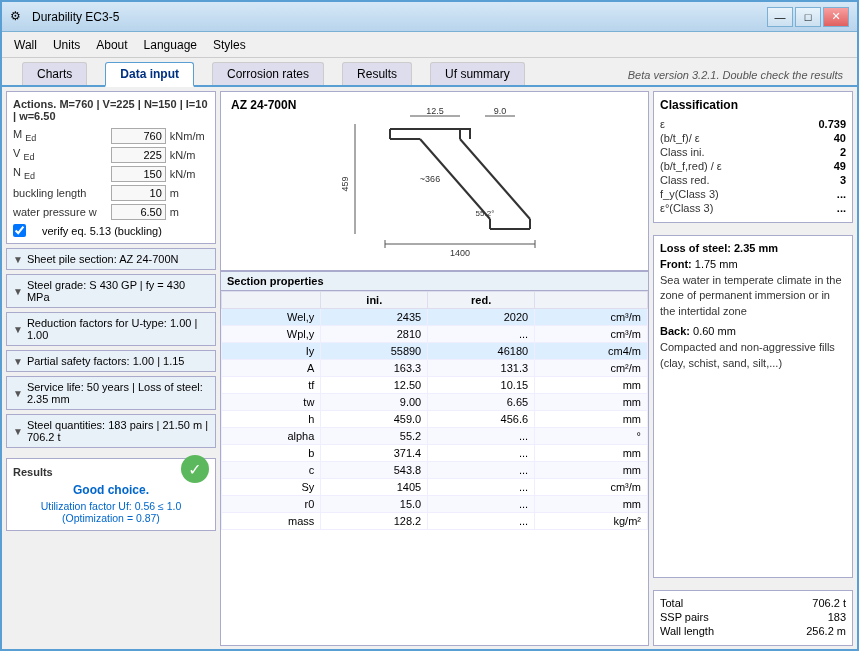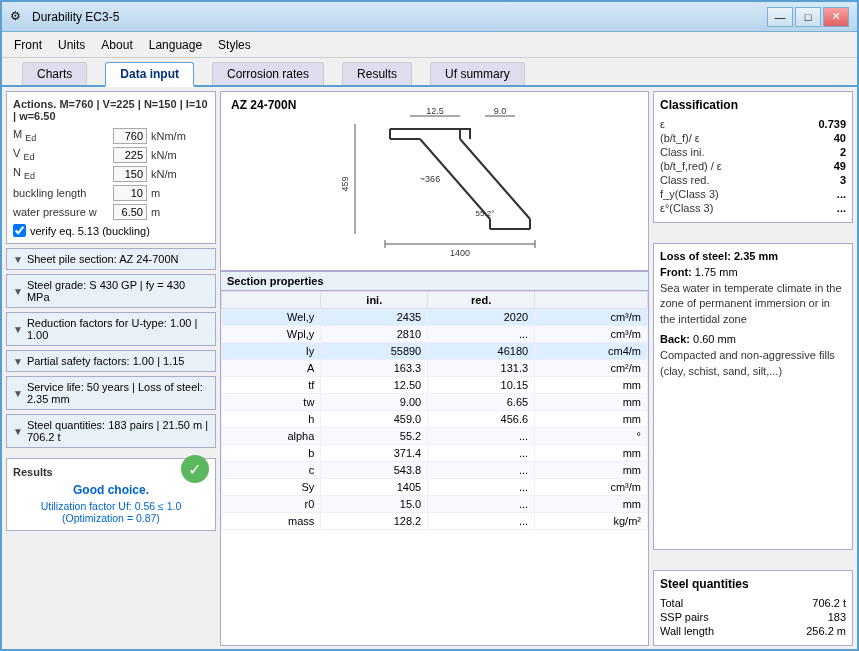--- a/index.html
+++ b/index.html
@@ -107,37 +107,37 @@
       align-items: center;
       margin-bottom: 3px;
     }
     .input-label {
       font-size: 11px;
       color: #333;
       width: 100px;
     }
     .input-label sub { font-size: 9px; }
     .input-value {
-      width: 34px;
+      width: 55px;
       text-align: right;
       border: 1px solid #aaa;
       background: #f8f8f8;
       padding: 1px 3px;
       font-size: 11px;
     }
     .input-unit {
       font-size: 11px;
       color: #333;
       margin-left: 4px;
       width: 40px;
     }
     .checkbox-row {
       display: flex;
       align-items: center;
-      gap: 4px;
+      gap: 16px;
       margin-top: 4px;
       font-size: 11px;
     }
     
     
     .collapsible {
       background: #e8f0f8;
       border: 1px solid #aac;
       padding: 4px 6px;
       font-size: 11px;
@@ -222,21 +222,21 @@
     }
     .props-table td:first-child { text-align: right; }
     .props-table tr:nth-child(even) { background: #f8f8ff; }
     .props-table tr.highlighted { background: #ddeeff; }
     
     
     .right-panel {
       width: 200px;
       display: flex;
       flex-direction: column;
-      gap: 20px;
+      gap: 12px;
     }
     
     .classification-box {
       background: white;
       border: 1px solid #aac;
       padding: 6px;
     }
     .class-title { font-size: 12px; font-weight: bold; margin-bottom: 6px; }
     .class-row {
       display: flex;
@@ -289,33 +289,34 @@
     <span class="title-bar-icon">⚙</span>
     <span class="title-bar-text">Durability EC3-5</span>
     <div class="title-bar-buttons">
       <button class="title-bar-btn">—</button>
       <button class="title-bar-btn">□</button>
       <button class="title-bar-btn" style="background: linear-gradient(to bottom, #f8a0a0, #e06060); color: white;">✕</button>
     </div>
   </div>
 
   <div class="menu-bar">
-    <span class="menu-item">Front</span>
+    <span class="menu-item">Wall</span>
     <span class="menu-item">Units</span>
     <span class="menu-item">About</span>
     <span class="menu-item">Language</span>
     <span class="menu-item">Styles</span>
   </div>
 
   <div class="tab-bar">
     <div class="tab">Charts</div>
     <div class="tab active">Data input</div>
     <div class="tab">Corrosion rates</div>
     <div class="tab">Results</div>
     <div class="tab">Uf summary</div>
+    <span class="tab-status">Beta version 3.2.1. Double check the results</span>
   </div>
 
   <div class="main-content">
 
     <div class="left-panel">
 
       <div class="input-box">
         <div class="input-box-title">Actions. M=760 | V=225 | N=150 | I=10 | w=6.50</div>
 
         <div class="input-row">
@@ -567,21 +568,20 @@
         </div>
         <div class="loss-text">Sea water in temperate climate in the zone of permanent immersion or in the intertidal zone</div>
         <div style="font-size:11px; margin-bottom:3px;">
           <strong>Back:</strong>
           <span>0.60 mm</span>
         </div>
         <div class="loss-text">Compacted and non-aggressive fills (clay, schist, sand, silt,...)</div>
       </div>
 
       <div class="steel-qty-box">
-        <div class="qty-title">Steel quantities</div>
         <div id="qty-rows">
             <div class="qty-row">
     <span>Total</span>
     <span>706.2 t</span>
   </div>
             <div class="qty-row">
     <span>SSP pairs</span>
     <span>183</span>
   </div>
             <div class="qty-row">

